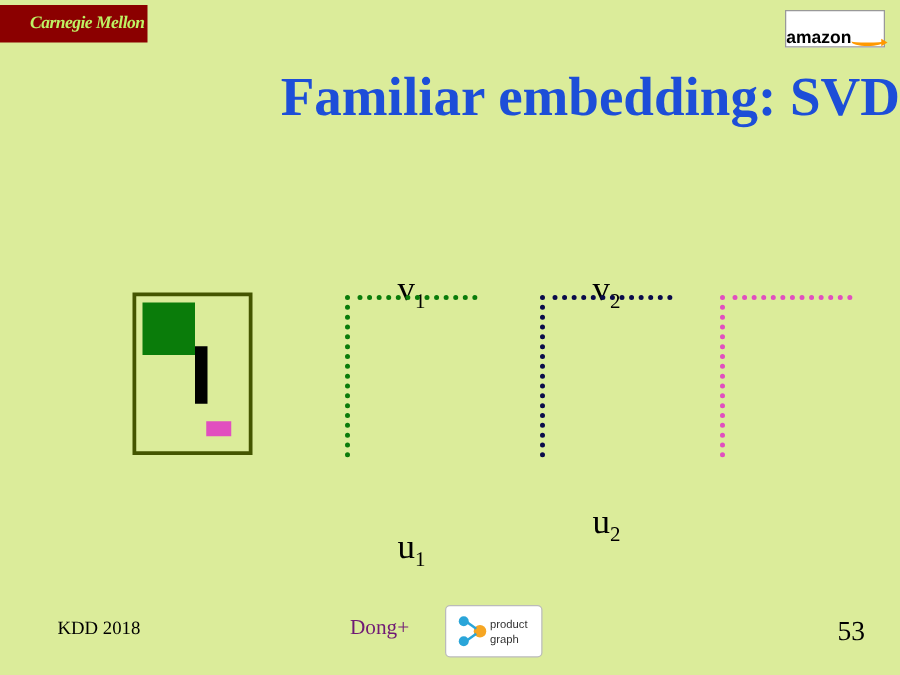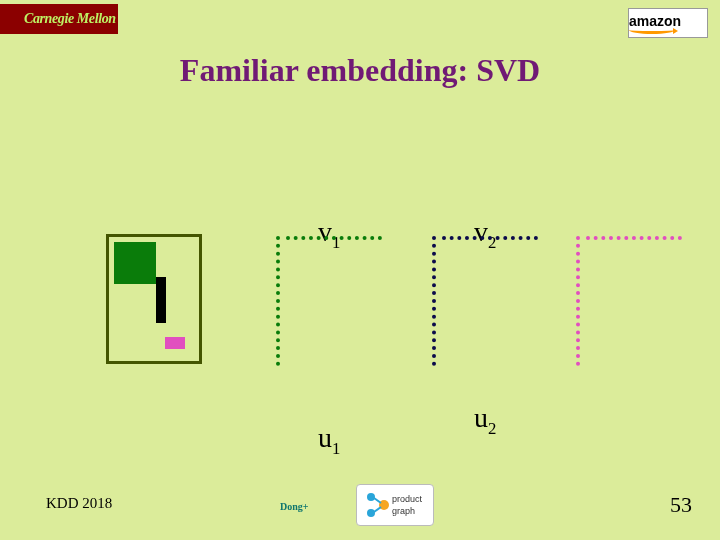--- a/index.html
+++ b/index.html
@@ -24,22 +24,22 @@
     line-height: 30px;
     padding-left: 24px;
     letter-spacing: -0.4px;
   }
   .amazon-badge {
     position: absolute;
     right: 12px; top: 8px;
     width: 80px; height: 30px;
     background: #fff;
     display: flex;
-    flex-direction: column;
-    align-items: flex-start;
+    flex-direction: row;
+    align-items: flex-end;
     justify-content: center;
     font-family: Arial, sans-serif;
     font-weight: bold;
     font-size: 14px;
     color: #000;
     border: 1px solid #999;
   }
   .amazon-arc {
     width: 46px; height: 8px;
     border-bottom: 3px solid #f90;
@@ -51,23 +51,23 @@
     content: "";
     position: absolute;
     right: -3px; bottom: -3px;
     border-left: 5px solid #f90;
     border-top: 3px solid transparent;
     border-bottom: 3px solid transparent;
   }
   .title {
     position: absolute;
     top: 52px; left: 0; right: 0;
-    text-align: center;
-    font-size: 32px;
-    color: #701a75;
+    text-align: right;
+    font-size: 44px;
+    color: #1d4ed8;
     font-weight: bold;
   }
   .glyph {
     position: absolute;
     font-size: 28px;
     color: #000;
     font-family: "Times New Roman", serif;
     margin-top: 28px;
   }
   .glyph sub { font-size: 0.6em; vertical-align: sub; }
@@ -92,23 +92,22 @@
   .footer-left {
     position: absolute;
     left: 34px; bottom: 28px;
     font-size: 15px; color: #000;
     font-family: "Times New Roman", serif;
     margin-left: 12px;
   }
   .footer-center {
     position: absolute;
     left: 280px; bottom: 28px;
-    font-size: 10px; color: #0f766e;
+    font-size: 17px; color: #701a75;
     font-family: "Times New Roman", serif;
-    font-weight: bold;
   }
   .pg-badge {
     position: absolute;
     left: 356px; bottom: 14px;
     width: 78px; height: 42px;
     background: #fff;
     border: 1px solid #bbb;
     border-radius: 4px;
     display: flex;
     align-items: center;

